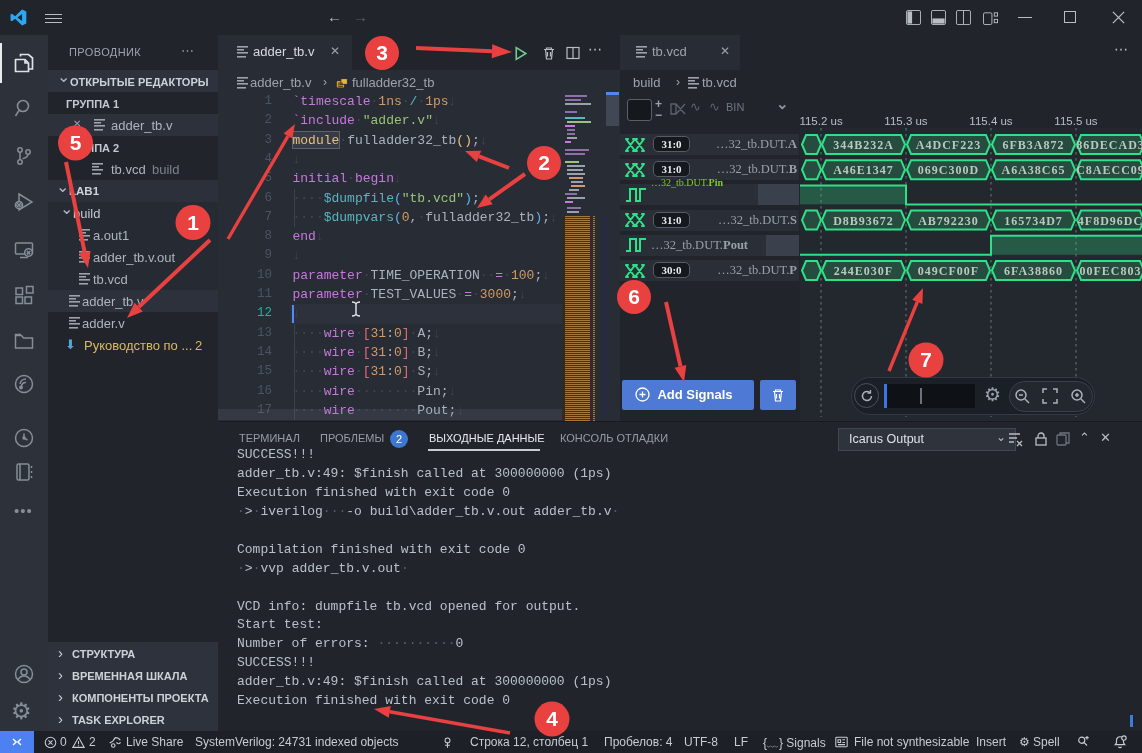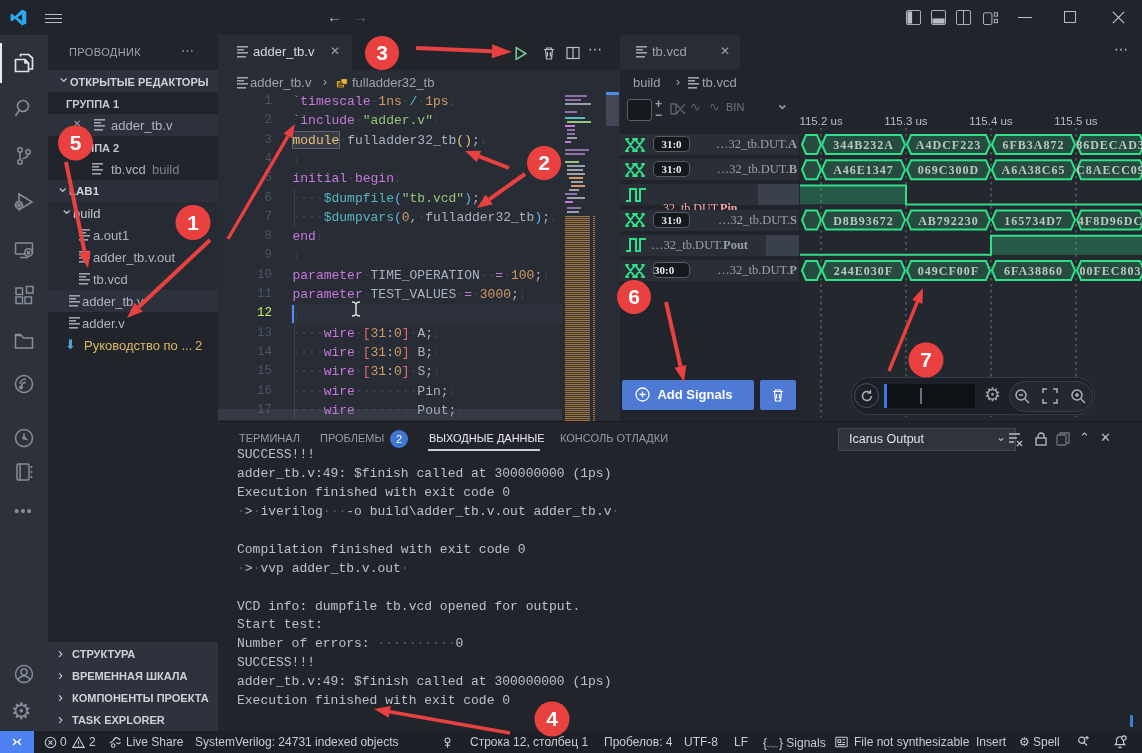--- a/index.html
+++ b/index.html
@@ -242,21 +242,21 @@
  <div class="ln" style="top:115.8px;color:#4b5363">7</div>
  <div class="cl" style="top:115.8px"><w>····</w><f>$dumpvars</f><b1>(</b1><n>0</n><d>,</d><w>·</w><d>fulladder32_tb</d><b1>)</b1><d>;</d><e>↓</e></div>
  <div class="ln" style="top:135.1px;color:#4b5363">8</div>
  <div class="cl" style="top:135.1px"><k>end</k><e>↓</e></div>
  <div class="ln" style="top:154.4px;color:#4b5363">9</div>
  <div class="cl" style="top:154.4px"><e>↓</e></div>
  <div class="ln" style="top:173.7px;color:#4b5363">10</div>
  <div class="cl" style="top:173.7px"><k>parameter</k><w>·</w><d>TIME_OPERATION</d><w>··</w><o>=</o><w>·</w><n>100</n><d>;</d><e>↓</e></div>
  <div class="ln" style="top:193.0px;color:#4b5363">11</div>
  <div class="cl" style="top:193.0px"><k>parameter</k><w>·</w><d>TEST_VALUES</d><w>·</w><o>=</o><w>·</w><n>3000</n><d>;</d><e>↓</e></div>
- <div class="ln" style="top:212.3px;color:#bef264">12</div>
+ <div class="ln" style="top:212.3px;color:#14b8a6">12</div>
  <div class="cl" style="top:212.3px"><e>↓</e></div>
  <div class="ln" style="top:231.6px;color:#4b5363">13</div>
  <div class="cl" style="top:231.6px"><w>····</w><k>wire</k><w>·</w><r>[</r><n>31</n><d>:</d><n>0</n><r>]</r><w>·</w><d>A;</d><e>↓</e></div>
  <div class="ln" style="top:250.9px;color:#4b5363">14</div>
  <div class="cl" style="top:250.9px"><w>····</w><k>wire</k><w>·</w><r>[</r><n>31</n><d>:</d><n>0</n><r>]</r><w>·</w><d>B;</d><e>↓</e></div>
  <div class="ln" style="top:270.2px;color:#4b5363">15</div>
  <div class="cl" style="top:270.2px"><w>····</w><k>wire</k><w>·</w><r>[</r><n>31</n><d>:</d><n>0</n><r>]</r><w>·</w><d>S;</d><e>↓</e></div>
  <div class="ln" style="top:289.5px;color:#4b5363">16</div>
  <div class="cl" style="top:289.5px"><w>····</w><k>wire</k><w>········</w><d>Pin;</d><e>↓</e></div>
  <div class="ln" style="top:308.8px;color:#4b5363">17</div>
@@ -338,37 +338,37 @@
  <div class="abs" style="left:0;top:124.2px;width:179px;height:21px;background:#2a2e37"></div>
  <svg class="abs" style="left:5px;top:126.7px" width="22" height="16" viewBox="0 0 22 16" fill="none" stroke="#2ee087" stroke-width="2">
       <path d="M1 2l9 12M10 2L1 14M10 2l9 12M19 2l-9 12M1 2h2M1 14h2M8 2h4M8 14h4M17 2h2M17 14h2" stroke-linecap="round"></path>
     </svg>
  <div class="abs" style="left:33px;top:126.2px;width:37px;height:16px;background:#15181c;border:1px solid #555c66;border-radius:5px;color:#e8ecef;font-size:11px;font-weight:bold;text-align:center;line-height:14px;font-family:'Liberation Serif',serif">31:0</div>
  <div class="abs serif" style="left:0;top:127.2px;width:177px;text-align:right;font-size:12.5px;color:#98a0aa">…32_tb.DUT.<b>B</b></div>
  <div class="abs" style="left:0;top:149.4px;width:179px;height:21px;background:#2a2e37"></div>
  <svg class="abs" style="left:5px;top:151.9px" width="22" height="16" viewBox="0 0 22 16" fill="none" stroke="#2ee087" stroke-width="2">
       <path d="M1 14h4V2h6v12h4V2h6"></path>
     </svg>
- <div class="abs serif" style="left:31px;top:166px;font-size:12px;color:#fca5a5">…32_tb.DUT.<b>Pin</b></div>
+ <div class="abs serif" style="left:31px;top:142px;font-size:10px;color:#84cc16">…32_tb.DUT.<b>Pin</b></div>
  <div class="abs" style="left:0;top:174.6px;width:179px;height:21px;background:#2a2e37"></div>
  <svg class="abs" style="left:5px;top:177.1px" width="22" height="16" viewBox="0 0 22 16" fill="none" stroke="#2ee087" stroke-width="2">
       <path d="M1 2l9 12M10 2L1 14M10 2l9 12M19 2l-9 12M1 2h2M1 14h2M8 2h4M8 14h4M17 2h2M17 14h2" stroke-linecap="round"></path>
     </svg>
  <div class="abs" style="left:33px;top:176.6px;width:37px;height:16px;background:#15181c;border:1px solid #555c66;border-radius:5px;color:#e8ecef;font-size:11px;font-weight:bold;text-align:center;line-height:14px;font-family:'Liberation Serif',serif">31:0</div>
  <div class="abs serif" style="left:0;top:177.6px;width:177px;text-align:right;font-size:12.5px;color:#98a0aa">…32_tb.DUT.<b>S</b></div>
  <div class="abs" style="left:0;top:199.8px;width:179px;height:21px;background:#2a2e37"></div>
  <svg class="abs" style="left:5px;top:202.3px" width="22" height="16" viewBox="0 0 22 16" fill="none" stroke="#2ee087" stroke-width="2">
       <path d="M1 14h4V2h6v12h4V2h6"></path>
     </svg>
  <div class="abs serif" style="left:31px;top:202.8px;font-size:12.5px;color:#98a0aa">…32_tb.DUT.<b>Pout</b></div>
  <div class="abs" style="left:0;top:225px;width:179px;height:21px;background:#2a2e37"></div>
  <svg class="abs" style="left:5px;top:227.5px" width="22" height="16" viewBox="0 0 22 16" fill="none" stroke="#2ee087" stroke-width="2">
       <path d="M1 2l9 12M10 2L1 14M10 2l9 12M19 2l-9 12M1 2h2M1 14h2M8 2h4M8 14h4M17 2h2M17 14h2" stroke-linecap="round"></path>
     </svg>
- <div class="abs" style="left:33px;top:227px;width:37px;height:16px;background:#15181c;border:1px solid #555c66;border-radius:5px;color:#e8ecef;font-size:11px;font-weight:bold;text-align:left;line-height:14px;font-family:'Liberation Serif',serif">30:0</div>
+ <div class="abs" style="left:33px;top:227px;width:37px;height:16px;background:#15181c;border:1px solid #555c66;border-radius:5px;color:#e8ecef;font-size:11px;font-weight:bold;text-align:center;line-height:14px;font-family:'Liberation Serif',serif">30:0</div>
  <div class="abs serif" style="left:0;top:228px;width:177px;text-align:right;font-size:12.5px;color:#98a0aa">…32_tb.DUT.<b>P</b></div>
  <div class="abs" style="left:138px;top:149.4px;width:41px;height:21px;background:#3a404c"></div>
  <div class="abs" style="left:146px;top:199.8px;width:33px;height:21px;background:#3a404c"></div>
  <svg class="abs" style="left:180px;top:72px;overflow:visible" width="342" height="314">
       <rect x="0" y="21" width="342" height="293" fill="#23272e"></rect>
       <text x="21" y="17.5" fill="#b6bec9" font-size="11.5" font-family="Liberation Sans" text-anchor="middle">115.2 us</text>
       <line x1="21" y1="21" x2="21" y2="310" stroke="#aeb4bd" stroke-width="1" stroke-dasharray="2.5,3.5" opacity="0.55"></line>
       <text x="106" y="17.5" fill="#b6bec9" font-size="11.5" font-family="Liberation Sans" text-anchor="middle">115.3 us</text>
       <line x1="106" y1="21" x2="106" y2="310" stroke="#aeb4bd" stroke-width="1" stroke-dasharray="2.5,3.5" opacity="0.55"></line>
       <text x="191" y="17.5" fill="#b6bec9" font-size="11.5" font-family="Liberation Sans" text-anchor="middle">115.4 us</text>

